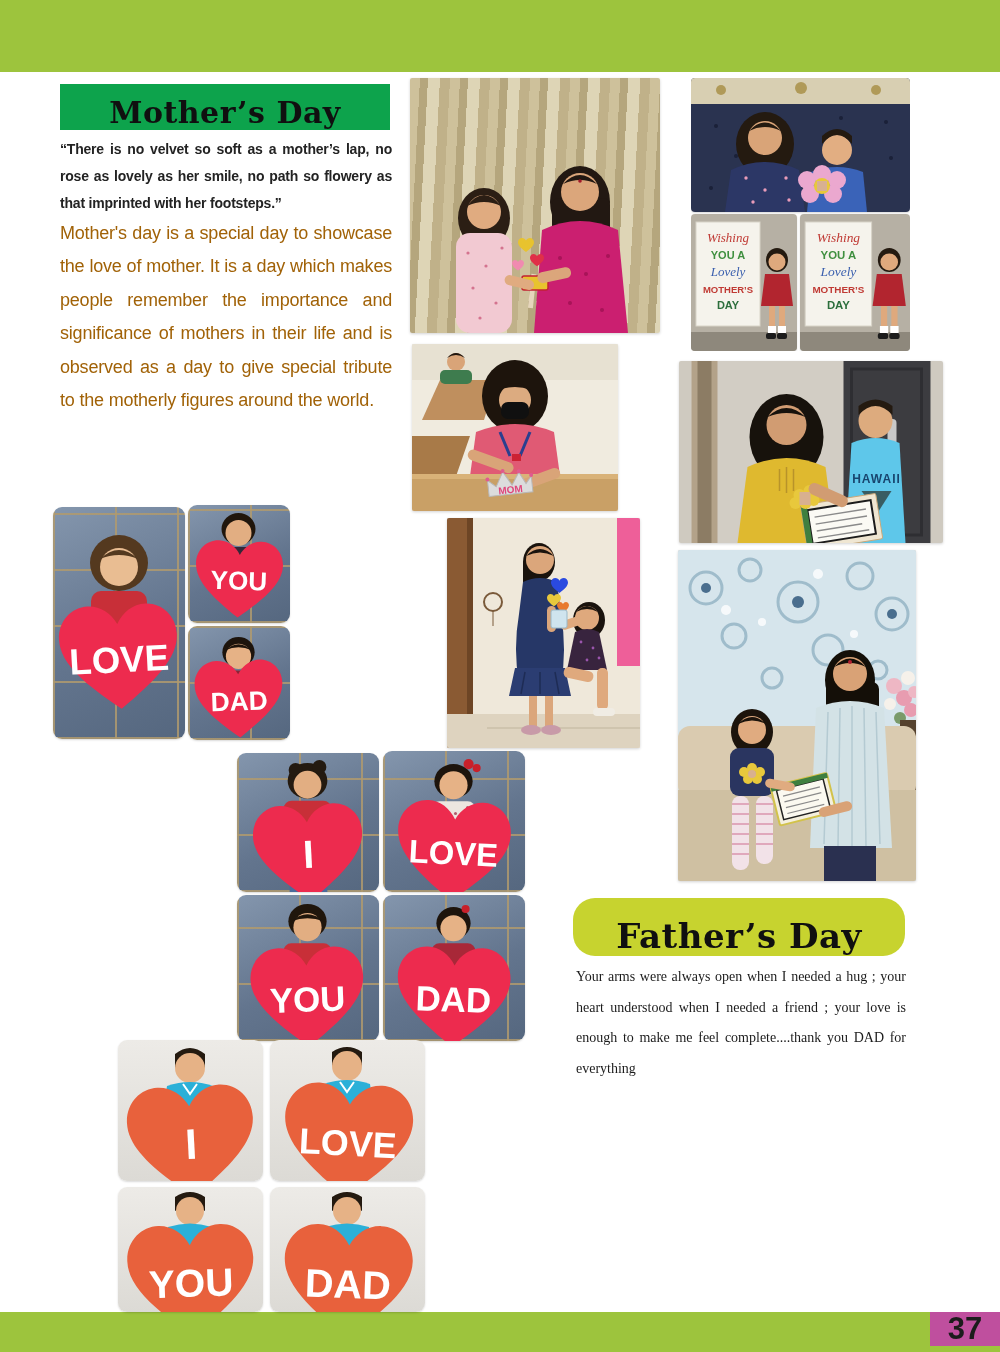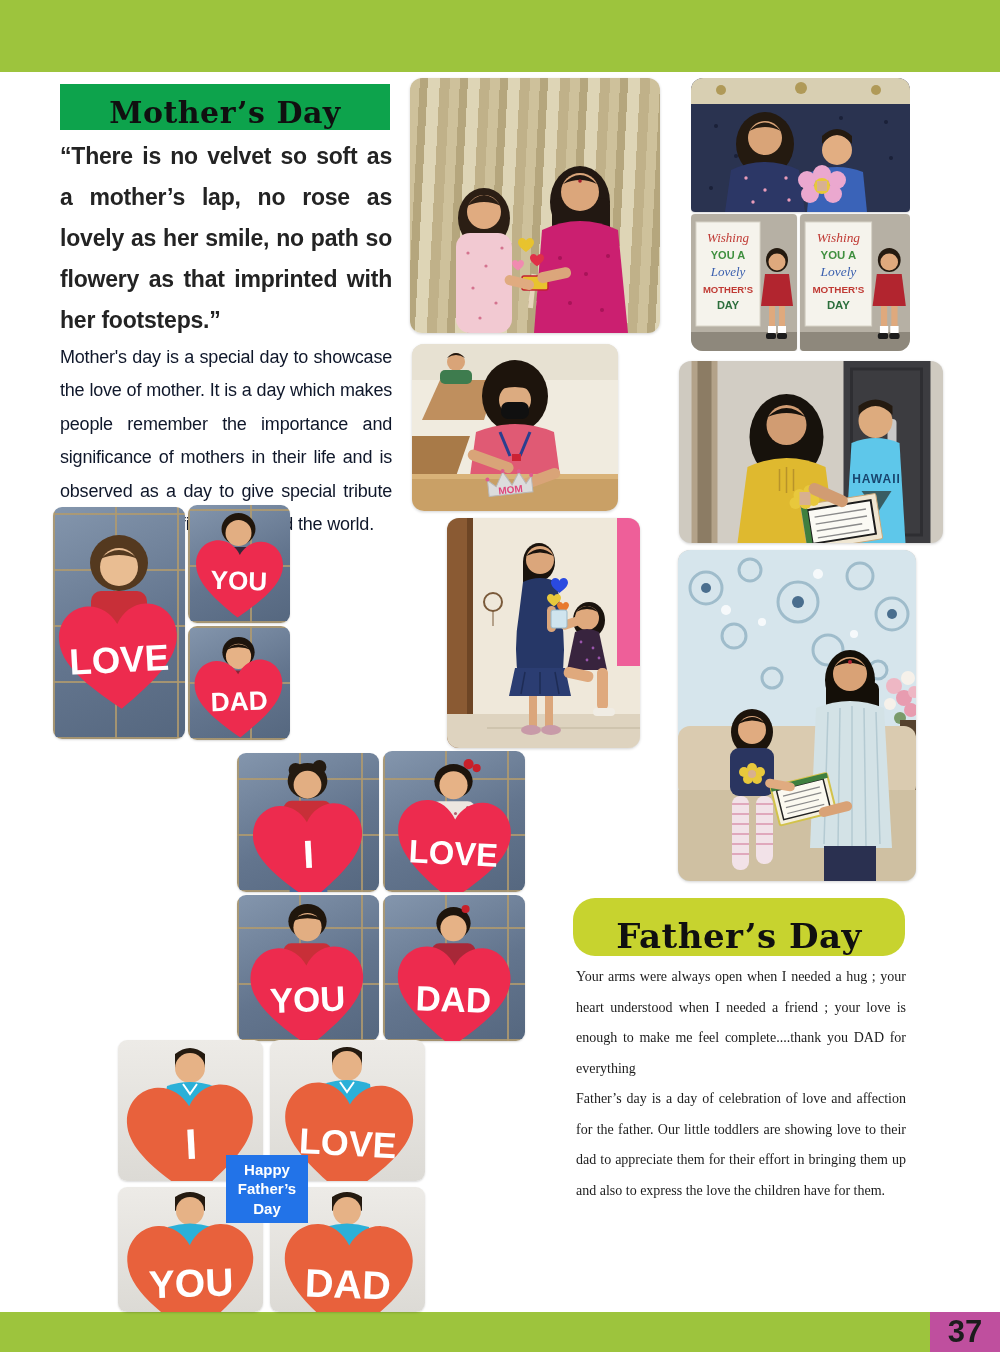--- a/index.html
+++ b/index.html
@@ -3,37 +3,37 @@
 <meta charset="utf-8">
 <style>
   * { margin:0; padding:0; box-sizing:border-box; }
   html,body { background:#ffffff; }
   body { font-family:"Liberation Sans", sans-serif; }
   #page { position:relative; width:1000px; height:1352px; background:#ffffff; overflow:hidden; }
 
   .bar { position:absolute; left:0; width:1000px; background:var(--bar_lime); }
   .topbar { top:0; height:72px; }
   .bottombar { top:1312px; height:40px; }
-  .pagenum { position:absolute; left:930px; top:1312px; width:70px; height:40px;
+  .pagenum { position:absolute; left:930px; top:1312px; width:70px; height:34px;
              background:var(--magenta); color:#1c1c1c; font-size:31px; font-weight:bold;
              display:flex; align-items:center; justify-content:center; }
 
   .banner { position:absolute; display:flex; align-items:flex-end; justify-content:center;
             font-family:"DejaVu Serif", serif; font-weight:bold; color:#101010; }
   .m-banner { left:60px; top:84px; width:330px; height:46px; background:var(--kelly); font-size:30px; letter-spacing:.5px; }
   .f-banner { left:573px; top:898px; width:332px; height:58px; background:var(--father_lime); font-size:34px; letter-spacing:.5px;border-radius:22px; }
 
   .m-col { position:absolute; left:60px; top:136px; width:332px; }
-  .m-quote { font-weight:bold; font-size:23px; line-height:41px; text-align:justify; color:#232323; letter-spacing:-.2px; }
-  .m-body  { font-size:18px; line-height:33.4px; text-align:justify; color:#0f172a; letter-spacing:-.2px; }
+  .m-quote { font-weight:bold; font-size:14px; line-height:27px; text-align:justify; color:#232323; letter-spacing:-.2px; }
+  .m-body  { font-size:18px; line-height:33.4px; text-align:justify; color:#a16207; letter-spacing:-.2px; }
 
   .f-col { position:absolute; left:576px; top:962px; width:330px; font-family:"Liberation Serif", serif; color:#1b1b1b; }
   .f-quote, .f-body { font-size:14px; line-height:30.5px; text-align:justify; }
 
-  .ph { position:absolute; overflow:hidden; border-radius:12px; box-shadow:0 1px 3px rgba(0,0,0,.18); background:#cfcac0; }
+  .ph { position:absolute; overflow:hidden; border-radius:2px; box-shadow:0 1px 3px rgba(0,0,0,.18); background:#cfcac0; }
   .cell { position:absolute; overflow:hidden; border-radius:9px; box-shadow:0 1px 2px rgba(0,0,0,.15); }
   svg { display:block; width:100%; height:100%; }
 
   .tiles { background:
       repeating-linear-gradient(90deg, rgba(176,154,110,.85) 0 2px, rgba(0,0,0,0) 2px 62px),
       repeating-linear-gradient(0deg, rgba(176,154,110,.85) 0 2px, rgba(0,0,0,0) 2px 56px),
       linear-gradient(155deg,#8496ad 0%, #63758e 55%, #55677f 100%); }
   .curtain { background: repeating-linear-gradient(93deg,#cec19b 0 10px,#b5a67d 10px 18px,#ded5b6 18px 30px,#c0b189 30px 40px); }
   .greybg { background: linear-gradient(180deg,#edebe7,#dcdad5); }
 
@@ -557,21 +557,20 @@
       </g>
     </svg>
   </div>
 
   <div class="banner f-banner">
     <span>Father’s Day</span>
   </div>
 
   <div class="f-col">
     <p class="f-quote">Your arms were always open when I needed a hug ; your heart understood when I needed a friend ; your love is enough to make me feel complete....thank you DAD for everything</p>
-    <p class="f-body">Father’s day is a day of celebration of love and affection for the father. Our little toddlers are showing love to their dad to appreciate them for their effort in bringing them up and also to express the love the children have for them.</p>
   </div>
 
   <div class="cell greybg" style="left:118px;top:1040px;width:145px;height:141px">
     <svg viewBox="0 0 145 141">
       <g>
         <path d="M57 14 Q72 2 87 14 L87 28 Q72 18 57 28Z" fill="#241a10"></path>
         <circle cx="72" cy="28" r="15" fill="#e6b286"></circle>
         <path d="M49 46 Q72 38 95 46 L99 72 L45 72Z" fill="#2bb0d8"></path>
         <path d="M65 44 L72 54 L79 44" stroke="#ffffff" stroke-width="2" fill="none"></path>
       </g>
@@ -615,19 +614,14 @@
         <circle cx="77" cy="24" r="14" fill="#e6b286"></circle>
         <path d="M55 40 Q77 33 99 40 L103 62 L51 62Z" fill="#2bb0d8"></path>
       </g>
       <g transform="translate(14 38) scale(1.28) rotate(2 50 44)">
         <use href="#heart" class="heart-fill-o"></use>
         <text x="50" y="57" class="heart-word" font-size="31">DAD</text>
       </g>
     </svg>
   </div>
 
-  <div class="badge">
-    <span>Happy</span>
-    <span>Father’s</span>
-    <span>Day</span>
-  </div>
 
 </div>
 
 </body></html>

